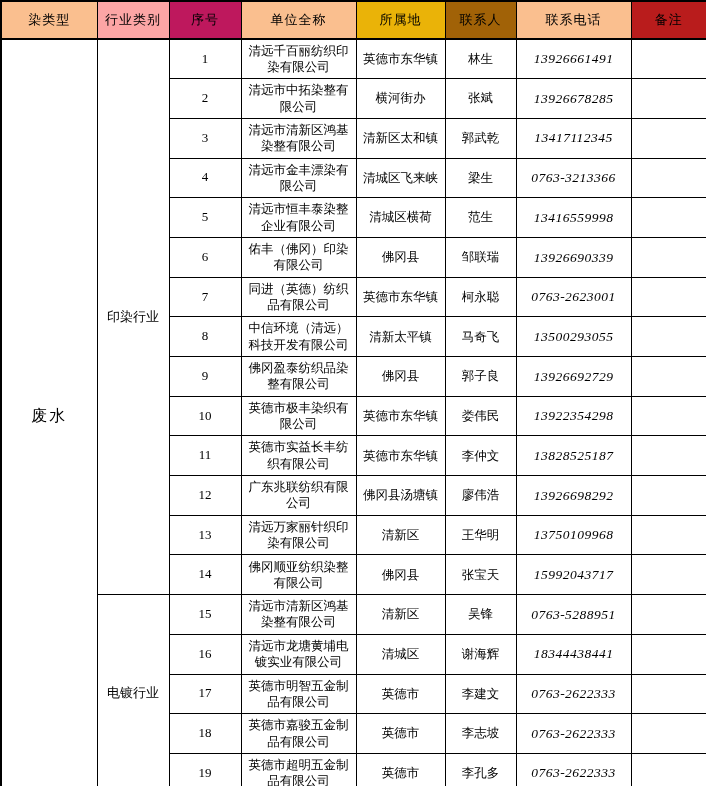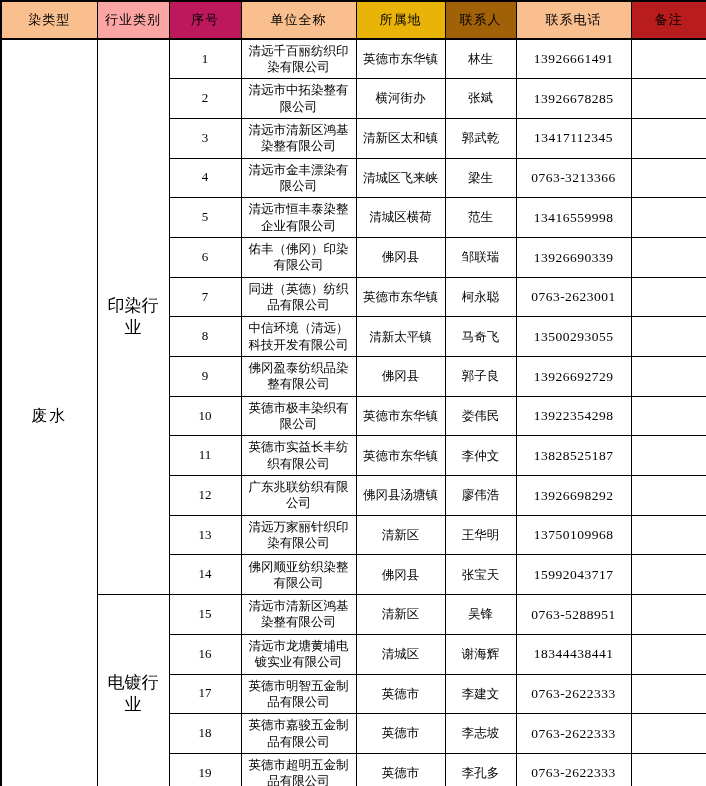--- a/index.html
+++ b/index.html
@@ -29,23 +29,23 @@
   .grid thead th {
     background: #FABF8F;
     font-size: 13px;
     font-weight: normal;
     border-bottom: 2px solid #000000;
     letter-spacing: 1px;
   }
   .grid tbody tr { height: 39.7px; }
   .grid tbody td { font-size: 12.5px; line-height: 1.3; }
   .grid td.dye      { font-size: 16px; letter-spacing: 2px; }
-  .grid td.industry { font-size: 17px; }
+  .grid td.industry { font-size: 13px; }
   .grid td.num      { font-size: 13px; }
-  .grid td.phone    { font-size: 13.5px; letter-spacing: 0.5px; }
+  .grid td.phone    { font-size: 13.5px; letter-spacing: 0.5px; font-style: italic; }
   .grid td.location { font-size: 12.5px; }
 </style>
 </head>
 <body>
 
 <div class="sheet">
   <table class="grid">
     <colgroup>
       <col style="width:96px">
         <col style="width:72px">

